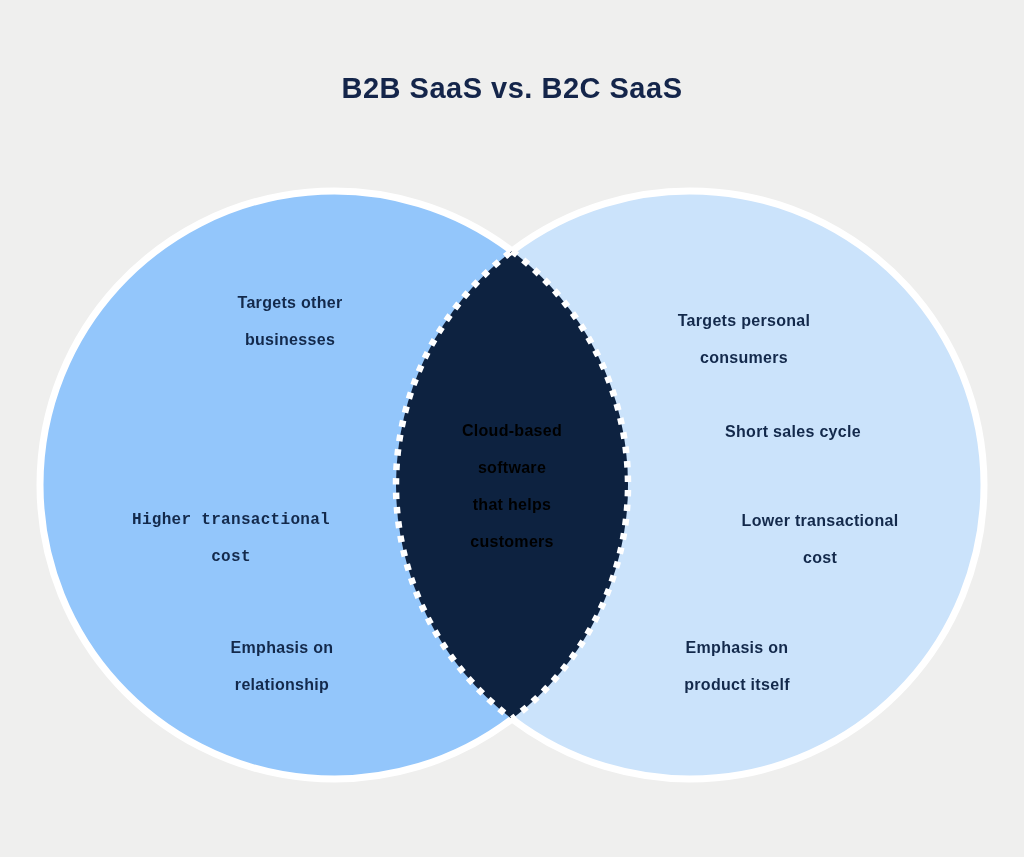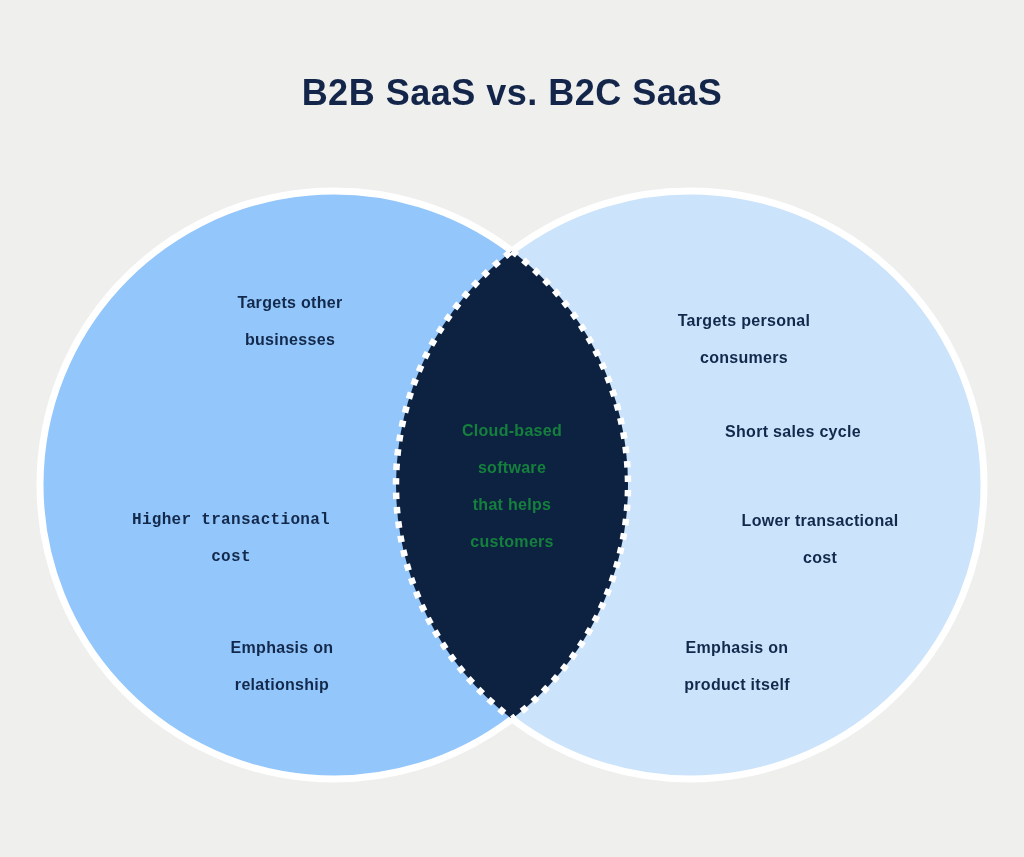--- a/index.html
+++ b/index.html
@@ -15,21 +15,21 @@
     overflow: hidden;
     font-family: "Liberation Sans", "DejaVu Sans", sans-serif;
   }
   .title {
     position: absolute;
     top: 72px;
     left: 0;
     width: 1024px;
     margin: 0;
     text-align: center;
-    font-size: 36px;
+    font-size: 29px;
     font-weight: 800;
     letter-spacing: 0.5px;
     color: #14254a;
   }
   .venn-svg {
     position: absolute;
     top: 0;
     left: 0;
   }
   .venn-text {
@@ -37,21 +37,21 @@
     transform: translate(-50%, -50%);
     text-align: center;
     font-size: 16px;
     font-weight: 700;
     line-height: 37px;
     letter-spacing: 0.3px;
     color: #13294b;
     white-space: pre-line;
   }
   .venn-text.center {
-    color: #15803d;
+    color: #000000;
   }
   
   .l1 { left: 290px; top: 321px; }
   .l2 { left: 242px; top: 431px; }
   .l3 { left: 231px; top: 539px; font-family: Liberation Mono, monospace; }
   .l4 { left: 282px; top: 666px; }
   .r1 { left: 744px; top: 339px; }
   .r2 { left: 793px; top: 431px; }
   .r3 { left: 820px; top: 539px; }
   .r4 { left: 737px; top: 666px; }

